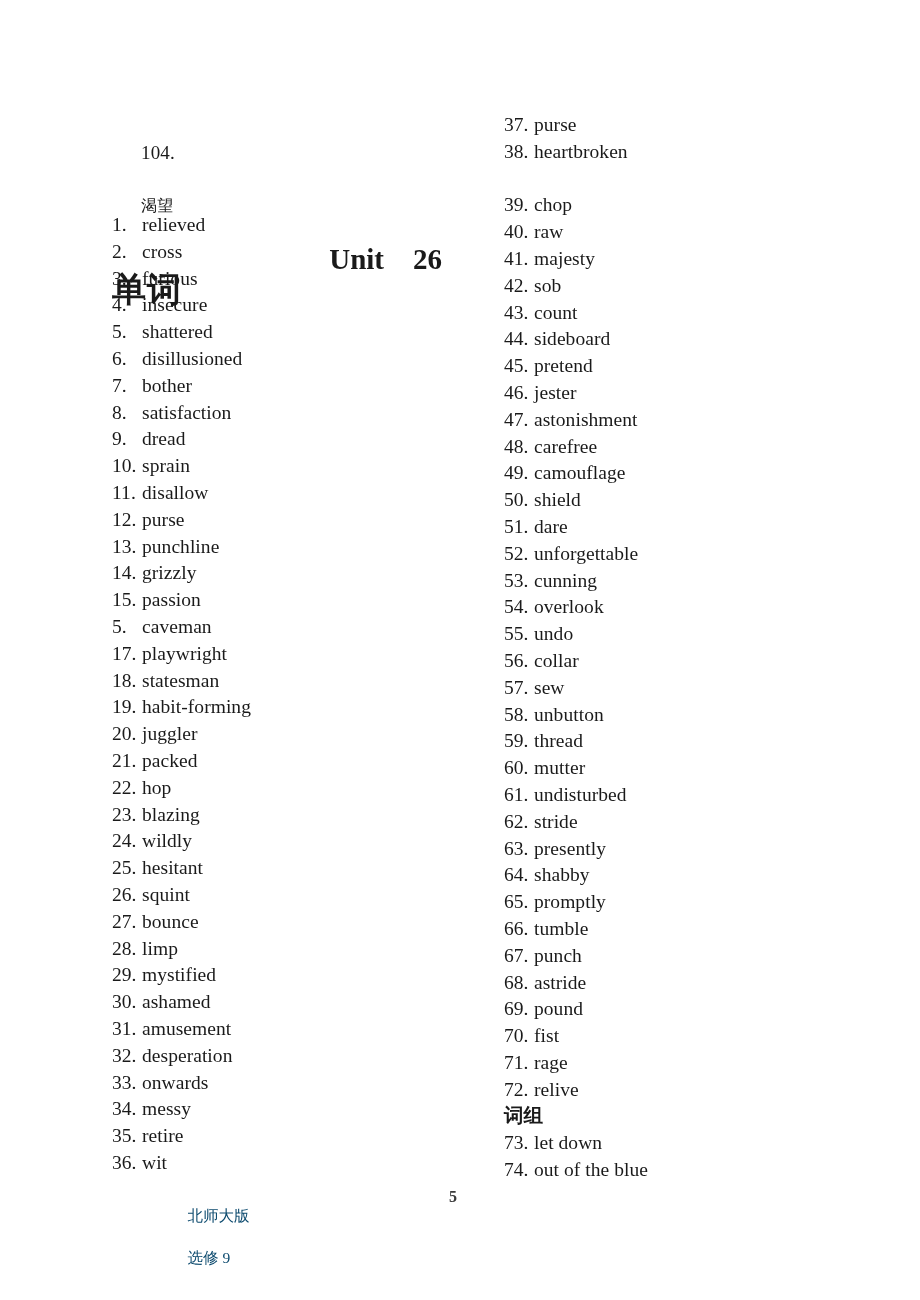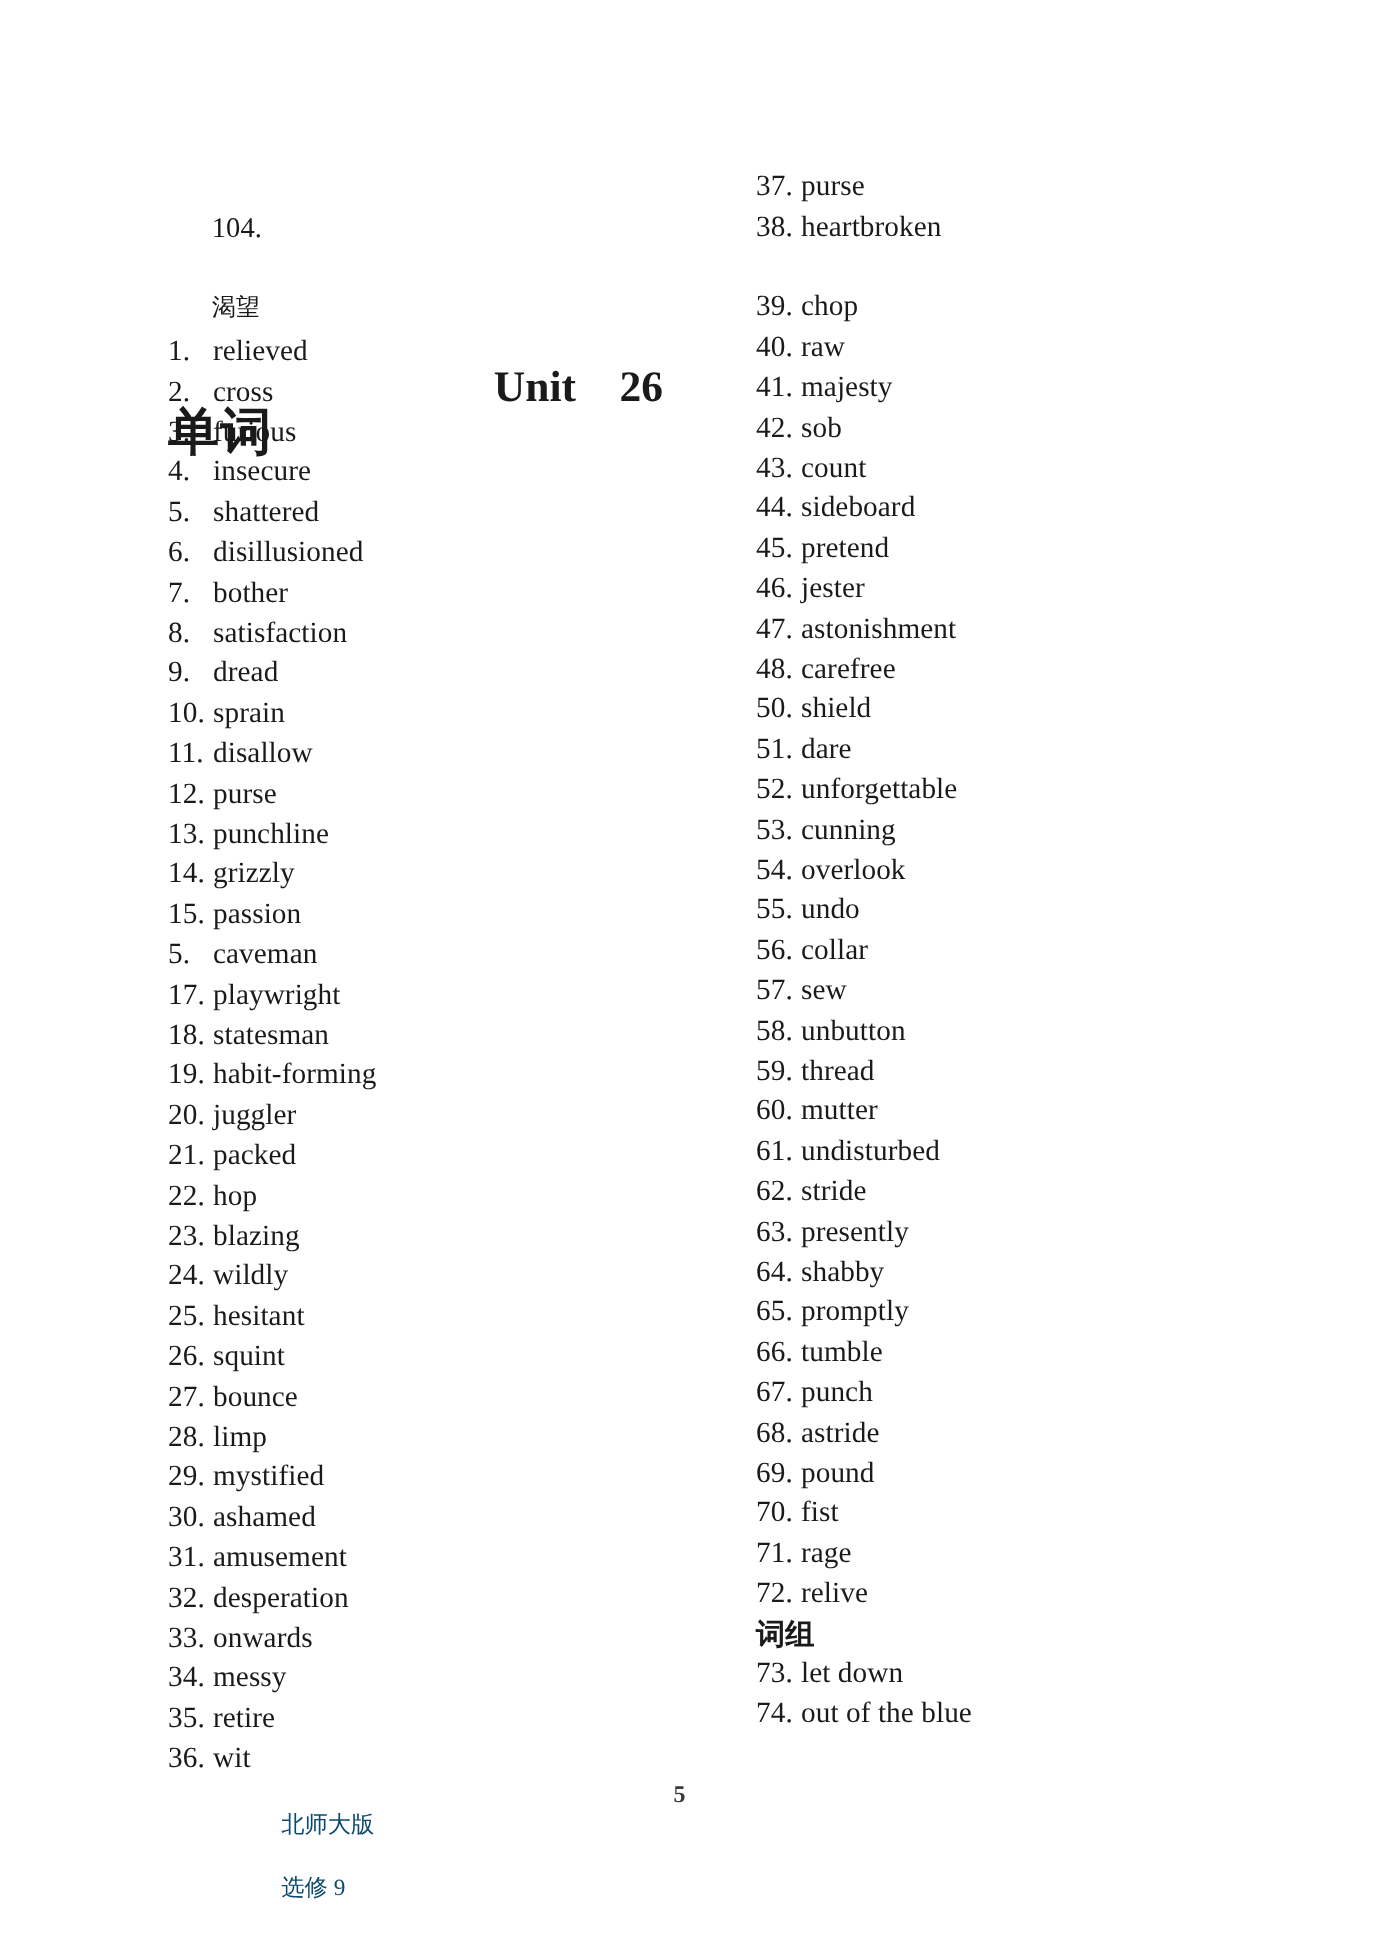--- a/index.html
+++ b/index.html
@@ -61,21 +61,21 @@
     line-height: 31px;
     letter-spacing: 1px;
     margin-top: -1px;
   }
 
   
   .col {
     position: absolute;
     top: 0;
   }
-  .col-left  { left: 112px; width: 350px; top: 222px; }
+  .col-left  { left: 112px; width: 350px; top: 212px; }
   .col-right { left: 504px; width: 400px; top: 112px; }
 
   ul.vlist {
     list-style: none;
     margin: 0;
     padding: 0;
   }
   ul.vlist li {
     font-size: 19.5px;
     line-height: 26.8px;
@@ -197,20 +197,21 @@
         <li><span class="idx">39.</span><span class="term">chop</span></li>
         <li><span class="idx">40.</span><span class="term">raw</span></li>
         <li><span class="idx">41.</span><span class="term">majesty</span></li>
         <li><span class="idx">42.</span><span class="term">sob</span></li>
         <li><span class="idx">43.</span><span class="term">count</span></li>
         <li><span class="idx">44.</span><span class="term">sideboard</span></li>
         <li><span class="idx">45.</span><span class="term">pretend</span></li>
         <li><span class="idx">46.</span><span class="term">jester</span></li>
         <li><span class="idx">47.</span><span class="term">astonishment</span></li>
         <li><span class="idx">48.</span><span class="term">carefree</span></li>
+        <li><span class="idx">49.</span><span class="term">camouflage</span></li>
         <li><span class="idx">50.</span><span class="term">shield</span></li>
         <li><span class="idx">51.</span><span class="term">dare</span></li>
         <li><span class="idx">52.</span><span class="term">unforgettable</span></li>
         <li><span class="idx">53.</span><span class="term">cunning</span></li>
         <li><span class="idx">54.</span><span class="term">overlook</span></li>
         <li><span class="idx">55.</span><span class="term">undo</span></li>
         <li><span class="idx">56.</span><span class="term">collar</span></li>
         <li><span class="idx">57.</span><span class="term">sew</span></li>
         <li><span class="idx">58.</span><span class="term">unbutton</span></li>
         <li><span class="idx">59.</span><span class="term">thread</span></li>

